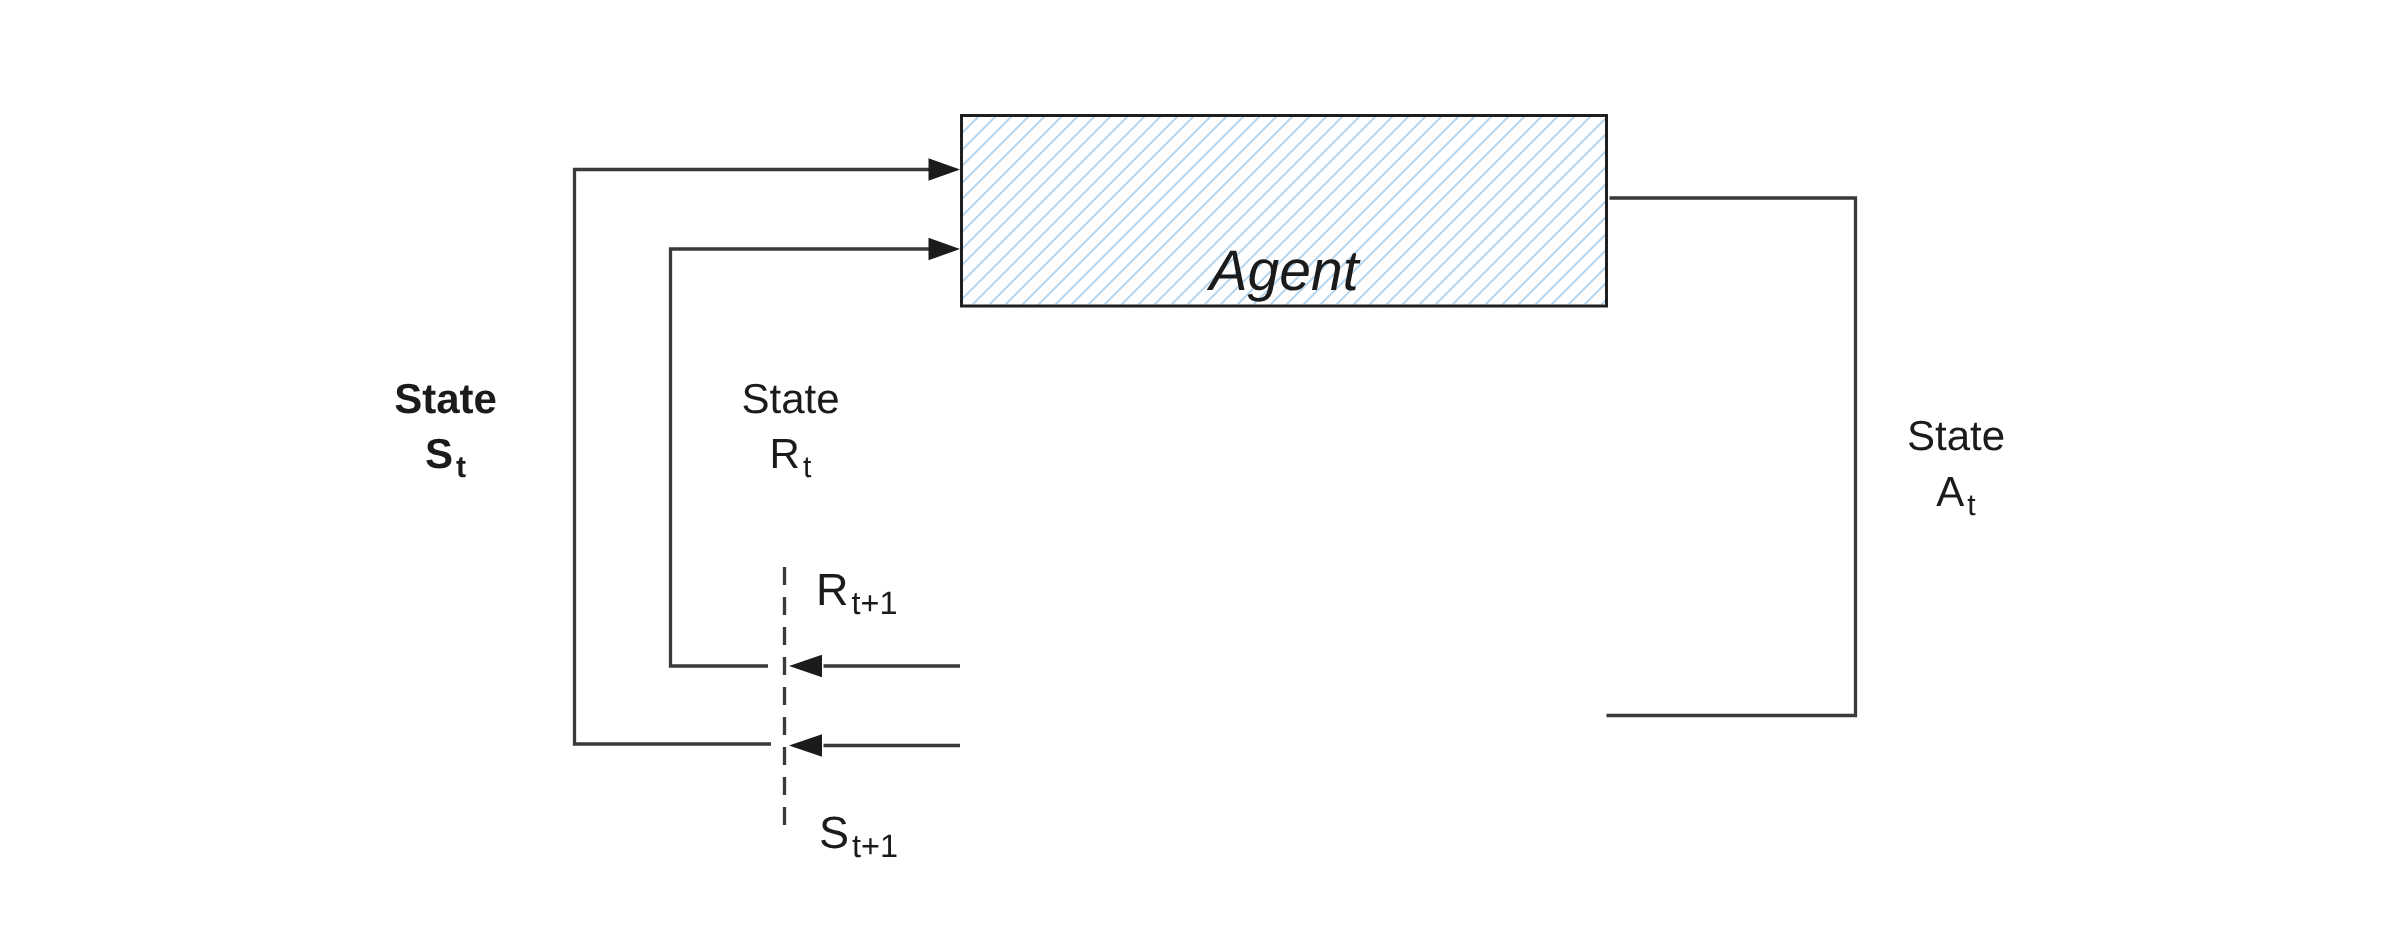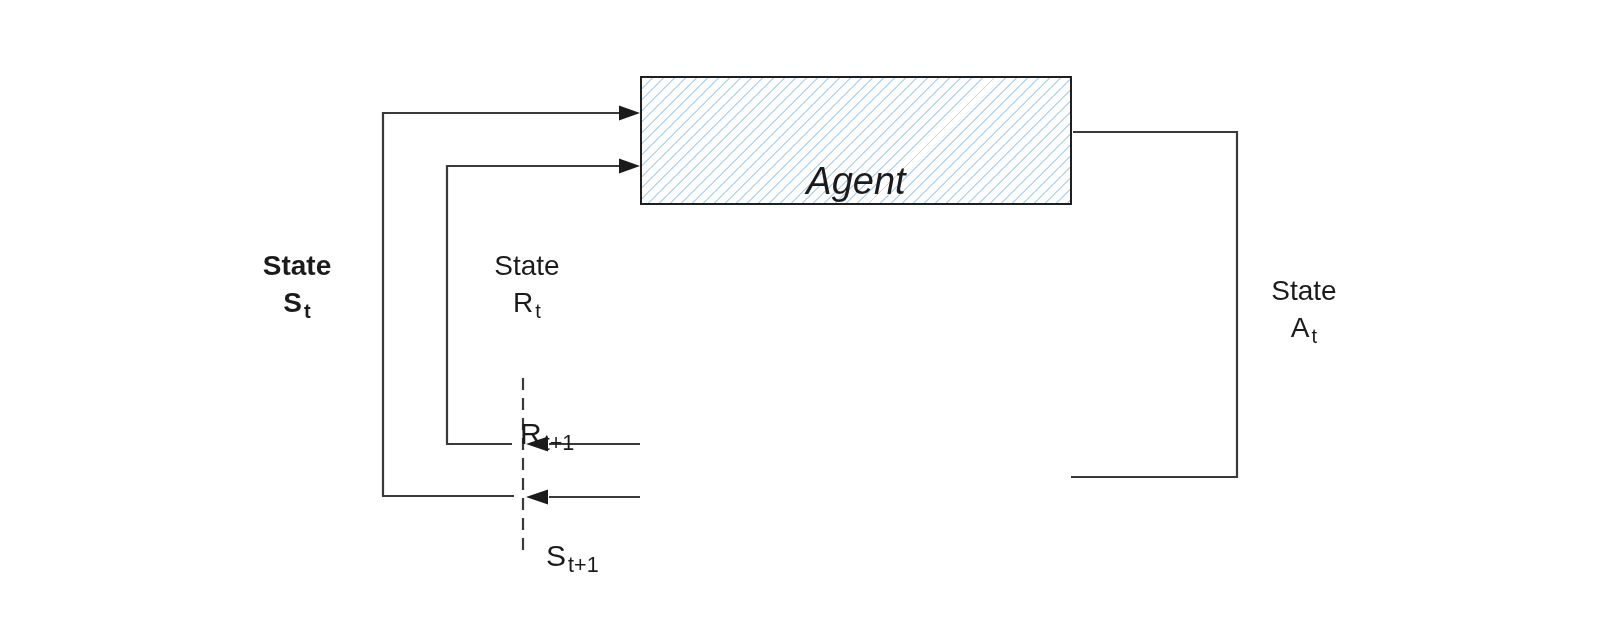--- a/index.html
+++ b/index.html
@@ -57,21 +57,21 @@
   }
   .sig {
     position: absolute;
     font-size: 30px;
     line-height: 34px;
     white-space: nowrap;
   }
   .lbl-state  { left: 236px; top: 247px; width: 122px; font-weight: bold; }
   .lbl-reward { left: 466px; top: 247px; width: 122px; }
   .lbl-action { left: 1243px; top: 272px; width: 122px; }
-  .sig-reward-next { left: 520px; top: 377px; margin-top: 40px; }
+  .sig-reward-next { left: 544px; top: 377px; }
   .sig-state-next  { left: 546px; top: 539px; }
 </style>
 </head>
 <body>
 
 <div class="stage">
 
   <svg class="wires" viewBox="0 0 1600 631" xmlns="http://www.w3.org/2000/svg">
 
     <path d="M640,497 H549" fill="none" stroke="var(--line,#3a3a3a)" stroke-width="2.2"></path>

